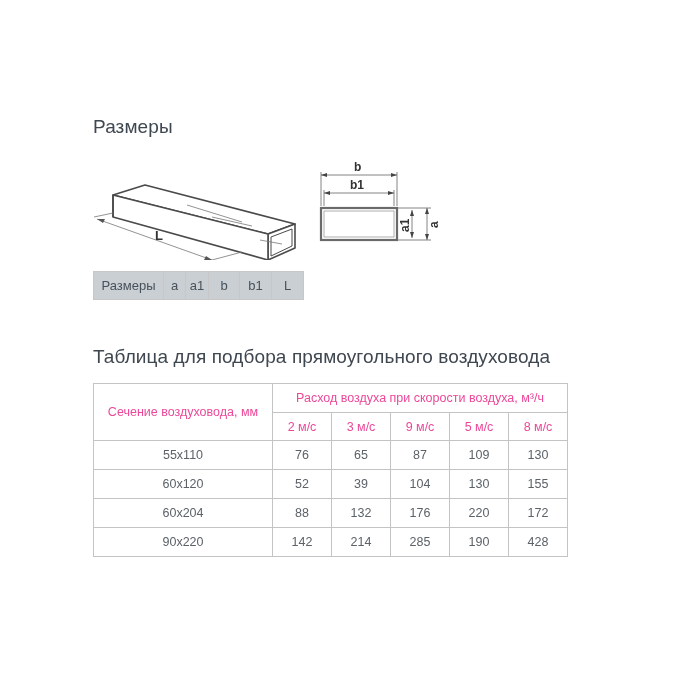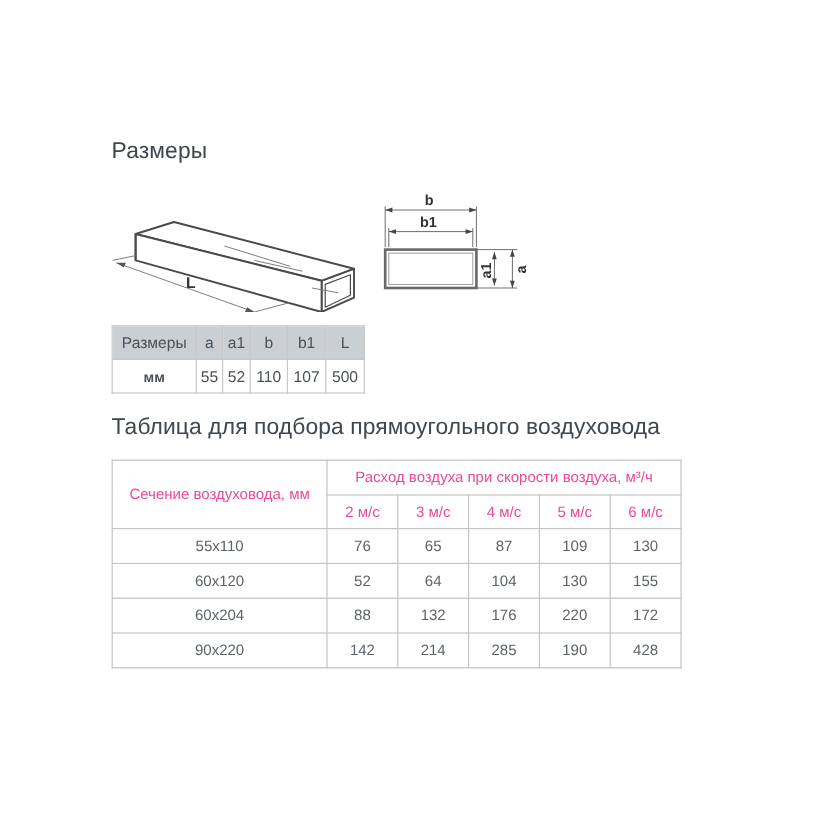--- a/index.html
+++ b/index.html
@@ -87,58 +87,50 @@
 <table class="dims">
   <tbody>
       <tr class="head">
     <td class="label">Размеры</td>
     <td class="c1">a</td>
     <td class="c2">a1</td>
     <td class="c3">b</td>
     <td class="c4">b1</td>
     <td class="c5">L</td>
   </tr>
-  <tr class="vals">
-    <td class="label">мм</td>
-    <td>55</td>
-    <td>52</td>
-    <td>110</td>
-    <td>107</td>
-    <td>500</td>
-  </tr>
 </tbody>
   </table>
 
 <div class="h2">Таблица для подбора прямоугольного воздуховода</div>
 
 <table class="flow">
   <tbody>
       <tr>
     <td class="sect-head" rowspan="2">Сечение воздуховода, мм</td>
     <td class="group-head" colspan="5">Расход воздуха при скорости воздуха, м³/ч</td>
   </tr>
   <tr class="speeds">
     <td>2 м/с</td>
     <td>3 м/с</td>
-    <td>4 м/с</td>
+    <td>9 м/с</td>
     <td>5 м/с</td>
-    <td>6 м/с</td>
+    <td>8 м/с</td>
   </tr>
   <tr class="row">
     <td>55x110</td>
     <td>76</td>
     <td>65</td>
     <td>87</td>
     <td>109</td>
     <td>130</td>
   </tr>
   <tr class="row">
     <td>60x120</td>
     <td>52</td>
-    <td>64</td>
+    <td>39</td>
     <td>104</td>
     <td>130</td>
     <td>155</td>
   </tr>
   <tr class="row">
     <td>60x204</td>
     <td>88</td>
     <td>132</td>
     <td>176</td>
     <td>220</td>

